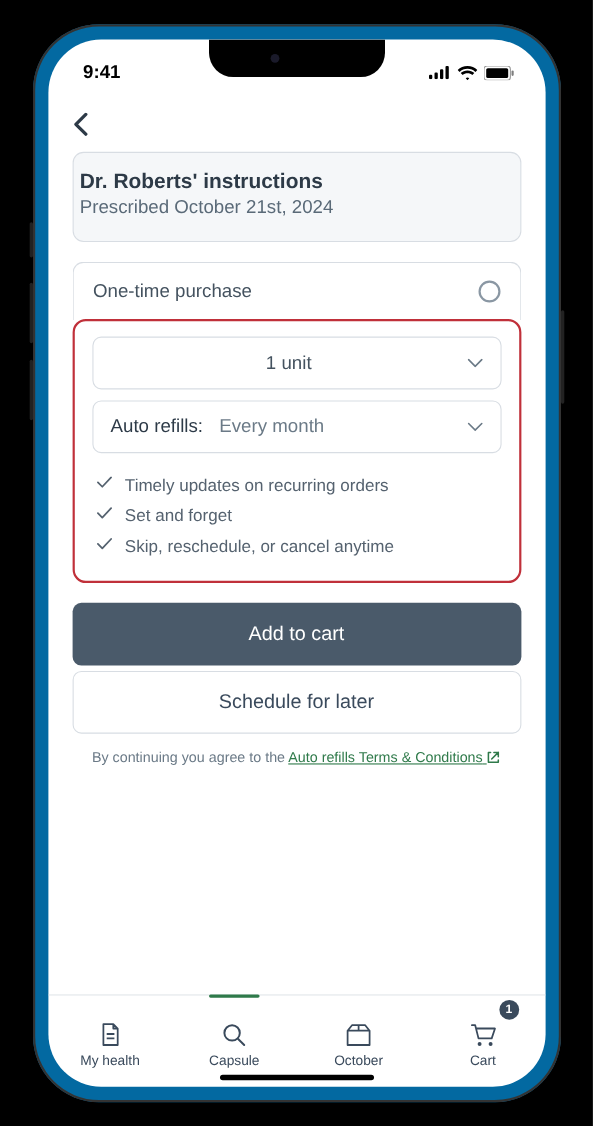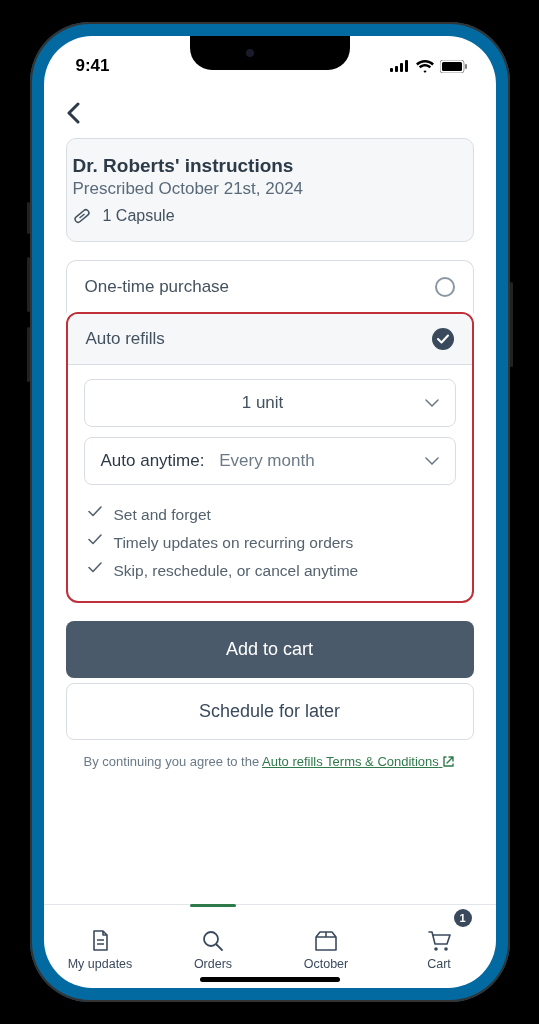--- a/index.html
+++ b/index.html
@@ -256,82 +256,65 @@
     <div class="content">
       <div class="back">
         <svg width="14" height="22" viewBox="0 0 14 22">
             <path d="M12 2 L3 11 L12 20" stroke="#2d3a47" stroke-width="3" fill="none" stroke-linecap="round" stroke-linejoin="round"></path>
           </svg>
       </div>
 
       <div class="card">
         <h3>Dr. Roberts' instructions</h3>
         <div class="sub">Prescribed October 21st, 2024</div>
-        <div class="dose-row">
-          <span>
-            <svg width="18" height="18" viewBox="0 0 18 18">
-                <rect x="1" y="6" width="16" height="6" rx="3" transform="rotate(-40 9 9)" fill="none" stroke="#44525f" stroke-width="1.5"></rect>
-                <line x1="6.5" y1="11" x2="11.5" y2="7" stroke="#44525f" stroke-width="1.5"></line>
-              </svg>
-          </span>
-          <span>1 Capsule</span>
-        </div>
       </div>
 
       <div class="option-row" style="border-bottom-left-radius:0;border-bottom-right-radius:0;border-bottom:none;">
         <span>One-time purchase</span>
         <span class="radio-open"></span>
       </div>
 
       <div class="auto-refills-group">
-        <div class="auto-head">
-          <span>Auto refills</span>
-          <span class="radio-checked">
-            <svg width="12" height="10" viewBox="0 0 12 10">
-                <path d="M1 5 L4.5 8.5 L11 1.5" stroke="#fff" stroke-width="2" fill="none" stroke-linecap="round" stroke-linejoin="round"></path>
-              </svg>
-          </span>
-        </div>
         <div class="auto-body">
           <div class="select-row">
             <span></span>
             <span class="center">1 unit</span>
             <span>
               <svg width="14" height="8" viewBox="0 0 14 8">
                   <path d="M1 1 L7 7 L13 1" stroke="#6b7a87" stroke-width="1.5" fill="none" stroke-linecap="round"></path>
                 </svg>
             </span>
           </div>
           <div class="select-row">
             <span>
-              <span class="lbl">Auto anytime:</span>
+              <span class="lbl">Auto refills:</span>
               <span class="val">Every month</span>
             </span>
             <span>
               <svg width="14" height="8" viewBox="0 0 14 8">
                   <path d="M1 1 L7 7 L13 1" stroke="#6b7a87" stroke-width="1.5" fill="none" stroke-linecap="round"></path>
                 </svg>
             </span>
           </div>
           <div class="benefits">
             <div class="b-row">
               <span>
                   <svg width="14" height="11" viewBox="0 0 14 11">
                     <path d="M1 5.5 L5 9.5 L13 1" stroke="#55626f" stroke-width="1.6" fill="none" stroke-linecap="round" stroke-linejoin="round"></path>
                   </svg>
                 </span>
-              <span>Set and forget</span>
+              <span>Timely updates on recurring orders</span>
             </div>
             <div class="b-row">
               <span>
                   <svg width="14" height="11" viewBox="0 0 14 11">
                     <path d="M1 5.5 L5 9.5 L13 1" stroke="#55626f" stroke-width="1.6" fill="none" stroke-linecap="round" stroke-linejoin="round"></path>
                   </svg>
                 </span>
-              <span>Timely updates on recurring orders</span>
+              <span>Set and forget</span>
             </div>
             <div class="b-row">
               <span>
                   <svg width="14" height="11" viewBox="0 0 14 11">
                     <path d="M1 5.5 L5 9.5 L13 1" stroke="#55626f" stroke-width="1.6" fill="none" stroke-linecap="round" stroke-linejoin="round"></path>
                   </svg>
                 </span>
               <span>Skip, reschedule, or cancel anytime</span>
             </div>
           </div>
@@ -348,30 +331,30 @@
       </div>
     </div>
 
     <div class="tabbar">
       <div class="tab">
         <span class="ic">
           <svg width="20" height="22" viewBox="0 0 20 22">
               <path d="M4 1 H13 L17 5 V20 H4 Z M13 1 V5 H17 M7 10 H14 M7 14 H14" stroke="#3a4a5c" stroke-width="1.6" fill="none" stroke-linejoin="round"></path>
             </svg>
         </span>
-        <span>My updates</span>
+        <span>My health</span>
       </div>
       <div class="tab active">
         <span class="ic">
           <svg width="22" height="22" viewBox="0 0 22 22">
               <circle cx="9" cy="9" r="7" stroke="#3a4a5c" stroke-width="1.8" fill="none"></circle>
               <line x1="14.5" y1="14.5" x2="20" y2="20" stroke="#3a4a5c" stroke-width="1.8" stroke-linecap="round"></line>
             </svg>
         </span>
-        <span>Orders</span>
+        <span>Capsule</span>
       </div>
       <div class="tab">
         <span class="ic">
           <svg width="24" height="20" viewBox="0 0 24 20">
               <path d="M2 6 L6 1 H18 L22 6 M2 6 H22 V19 H2 Z M12 1 V6" stroke="#3a4a5c" stroke-width="1.6" fill="none" stroke-linejoin="round"></path>
             </svg>
         </span>
         <span>October</span>
       </div>
       <div class="tab">

